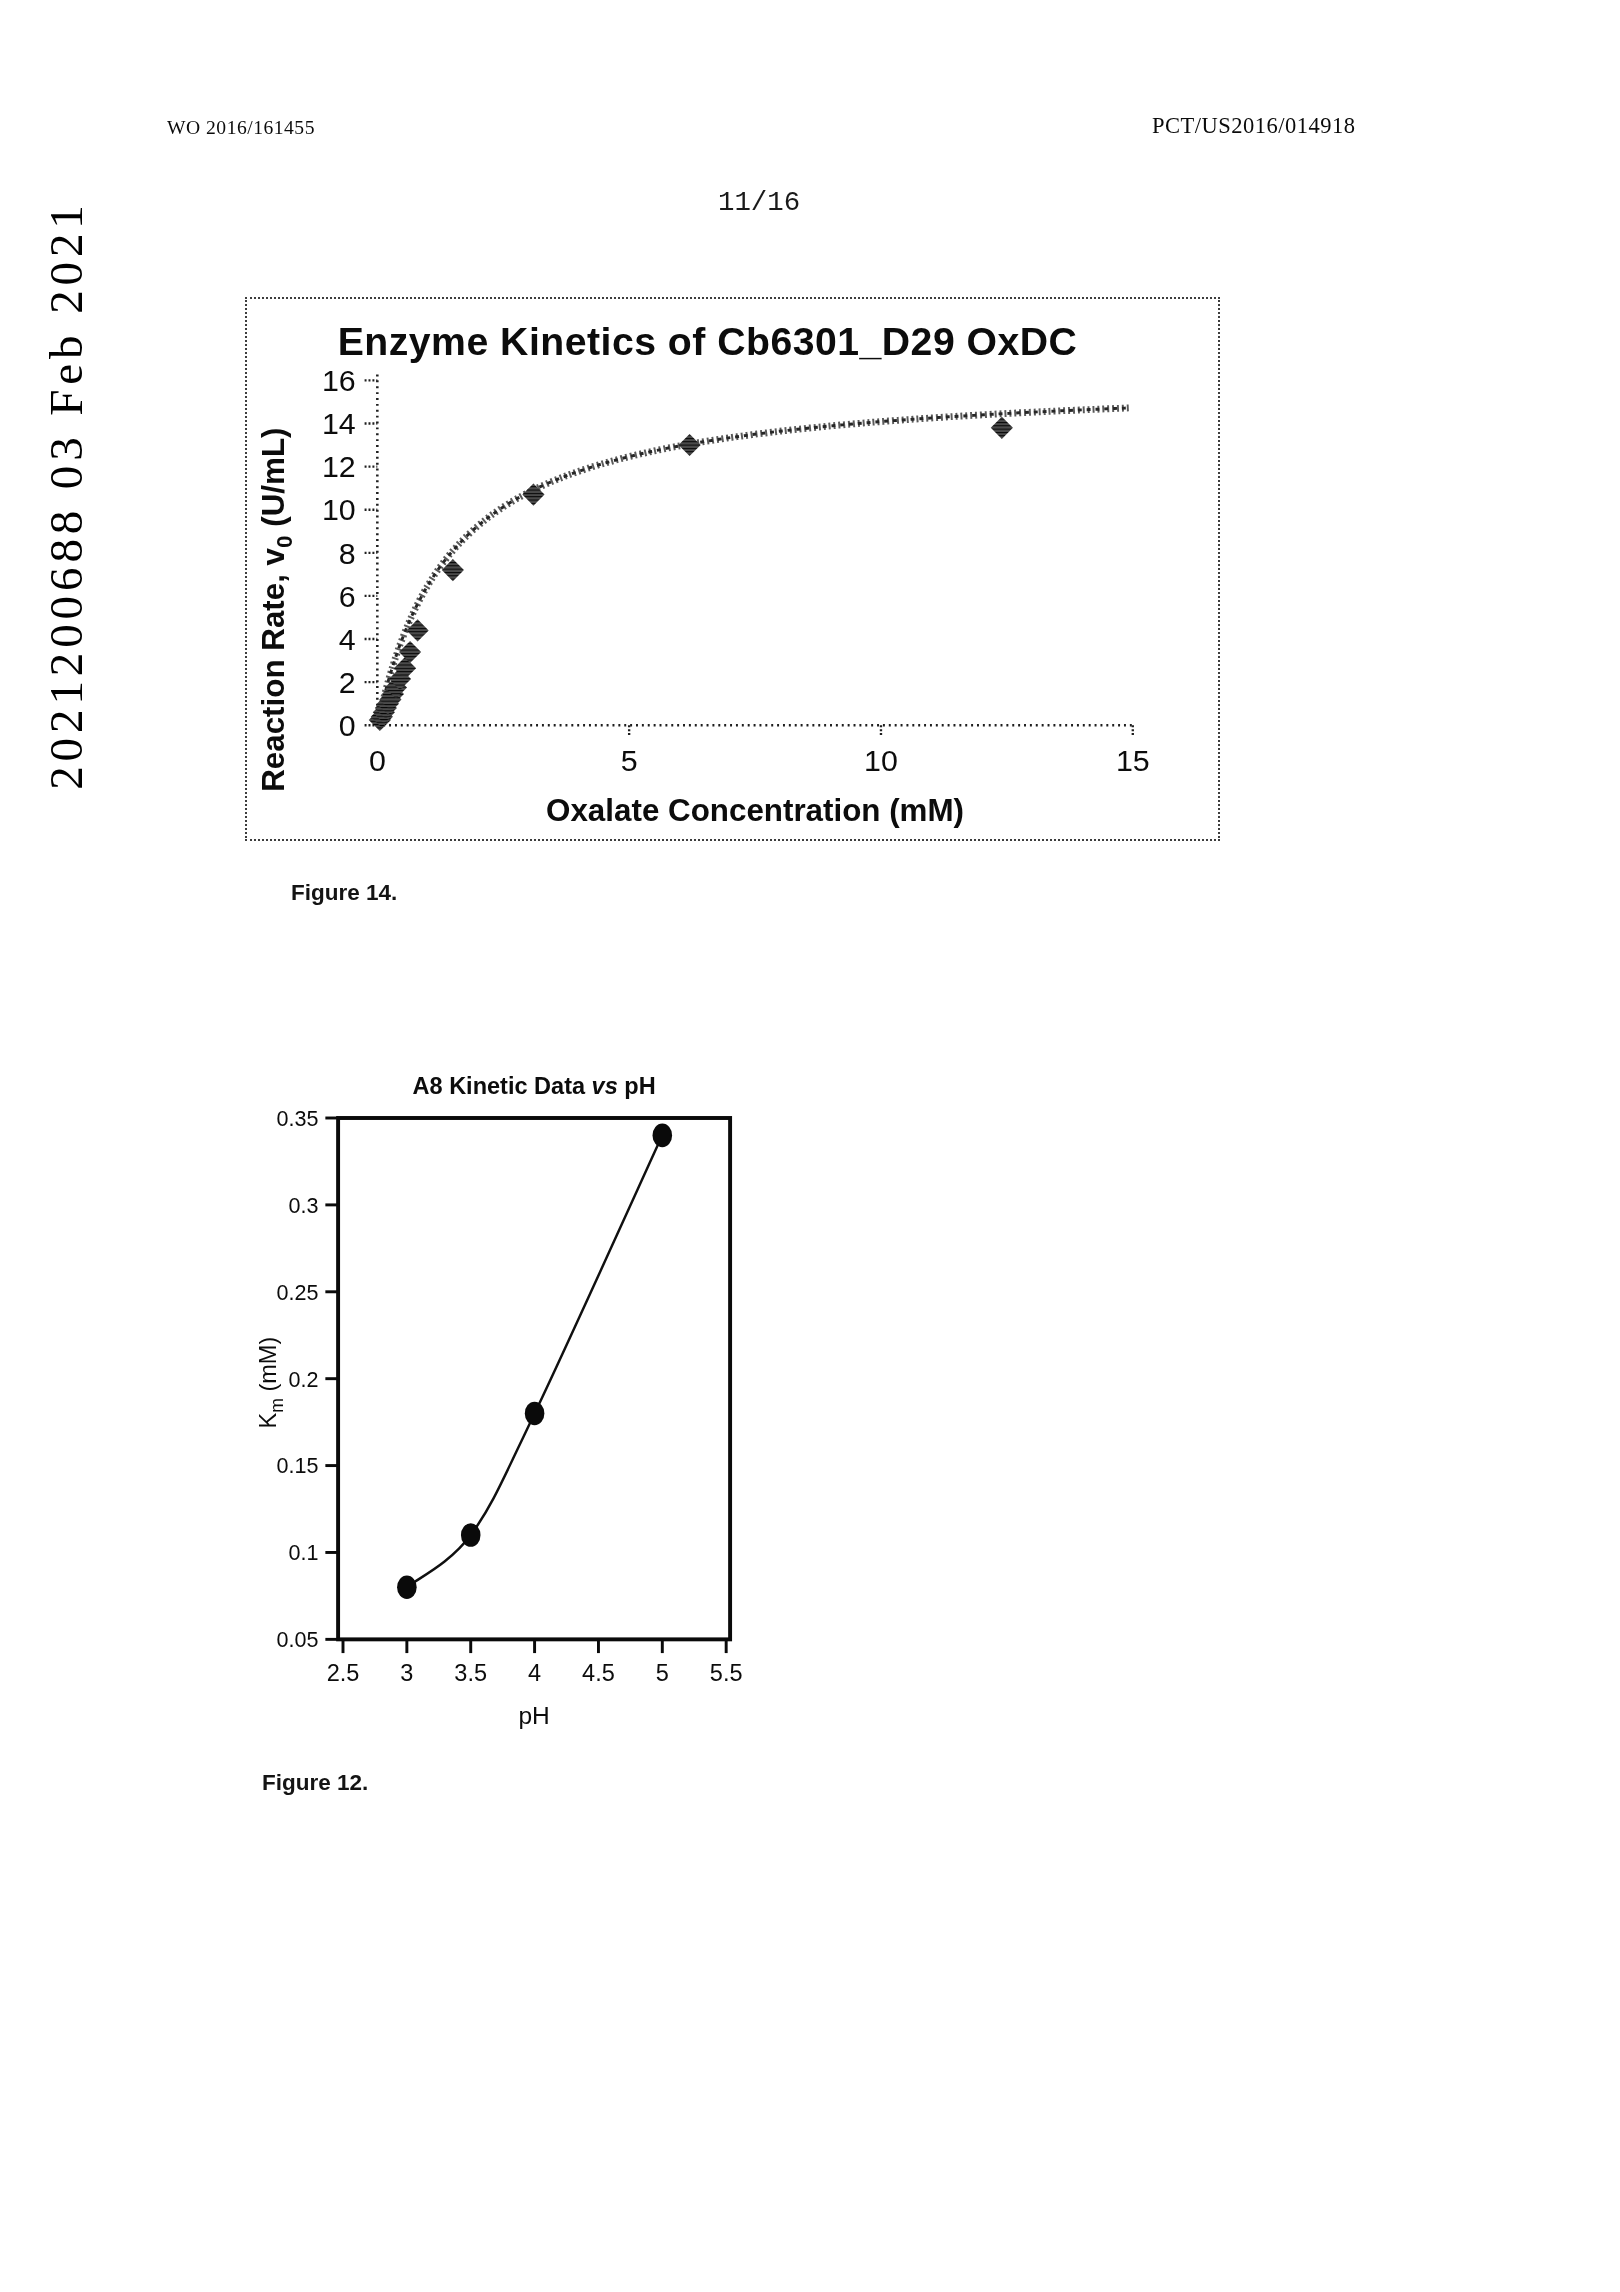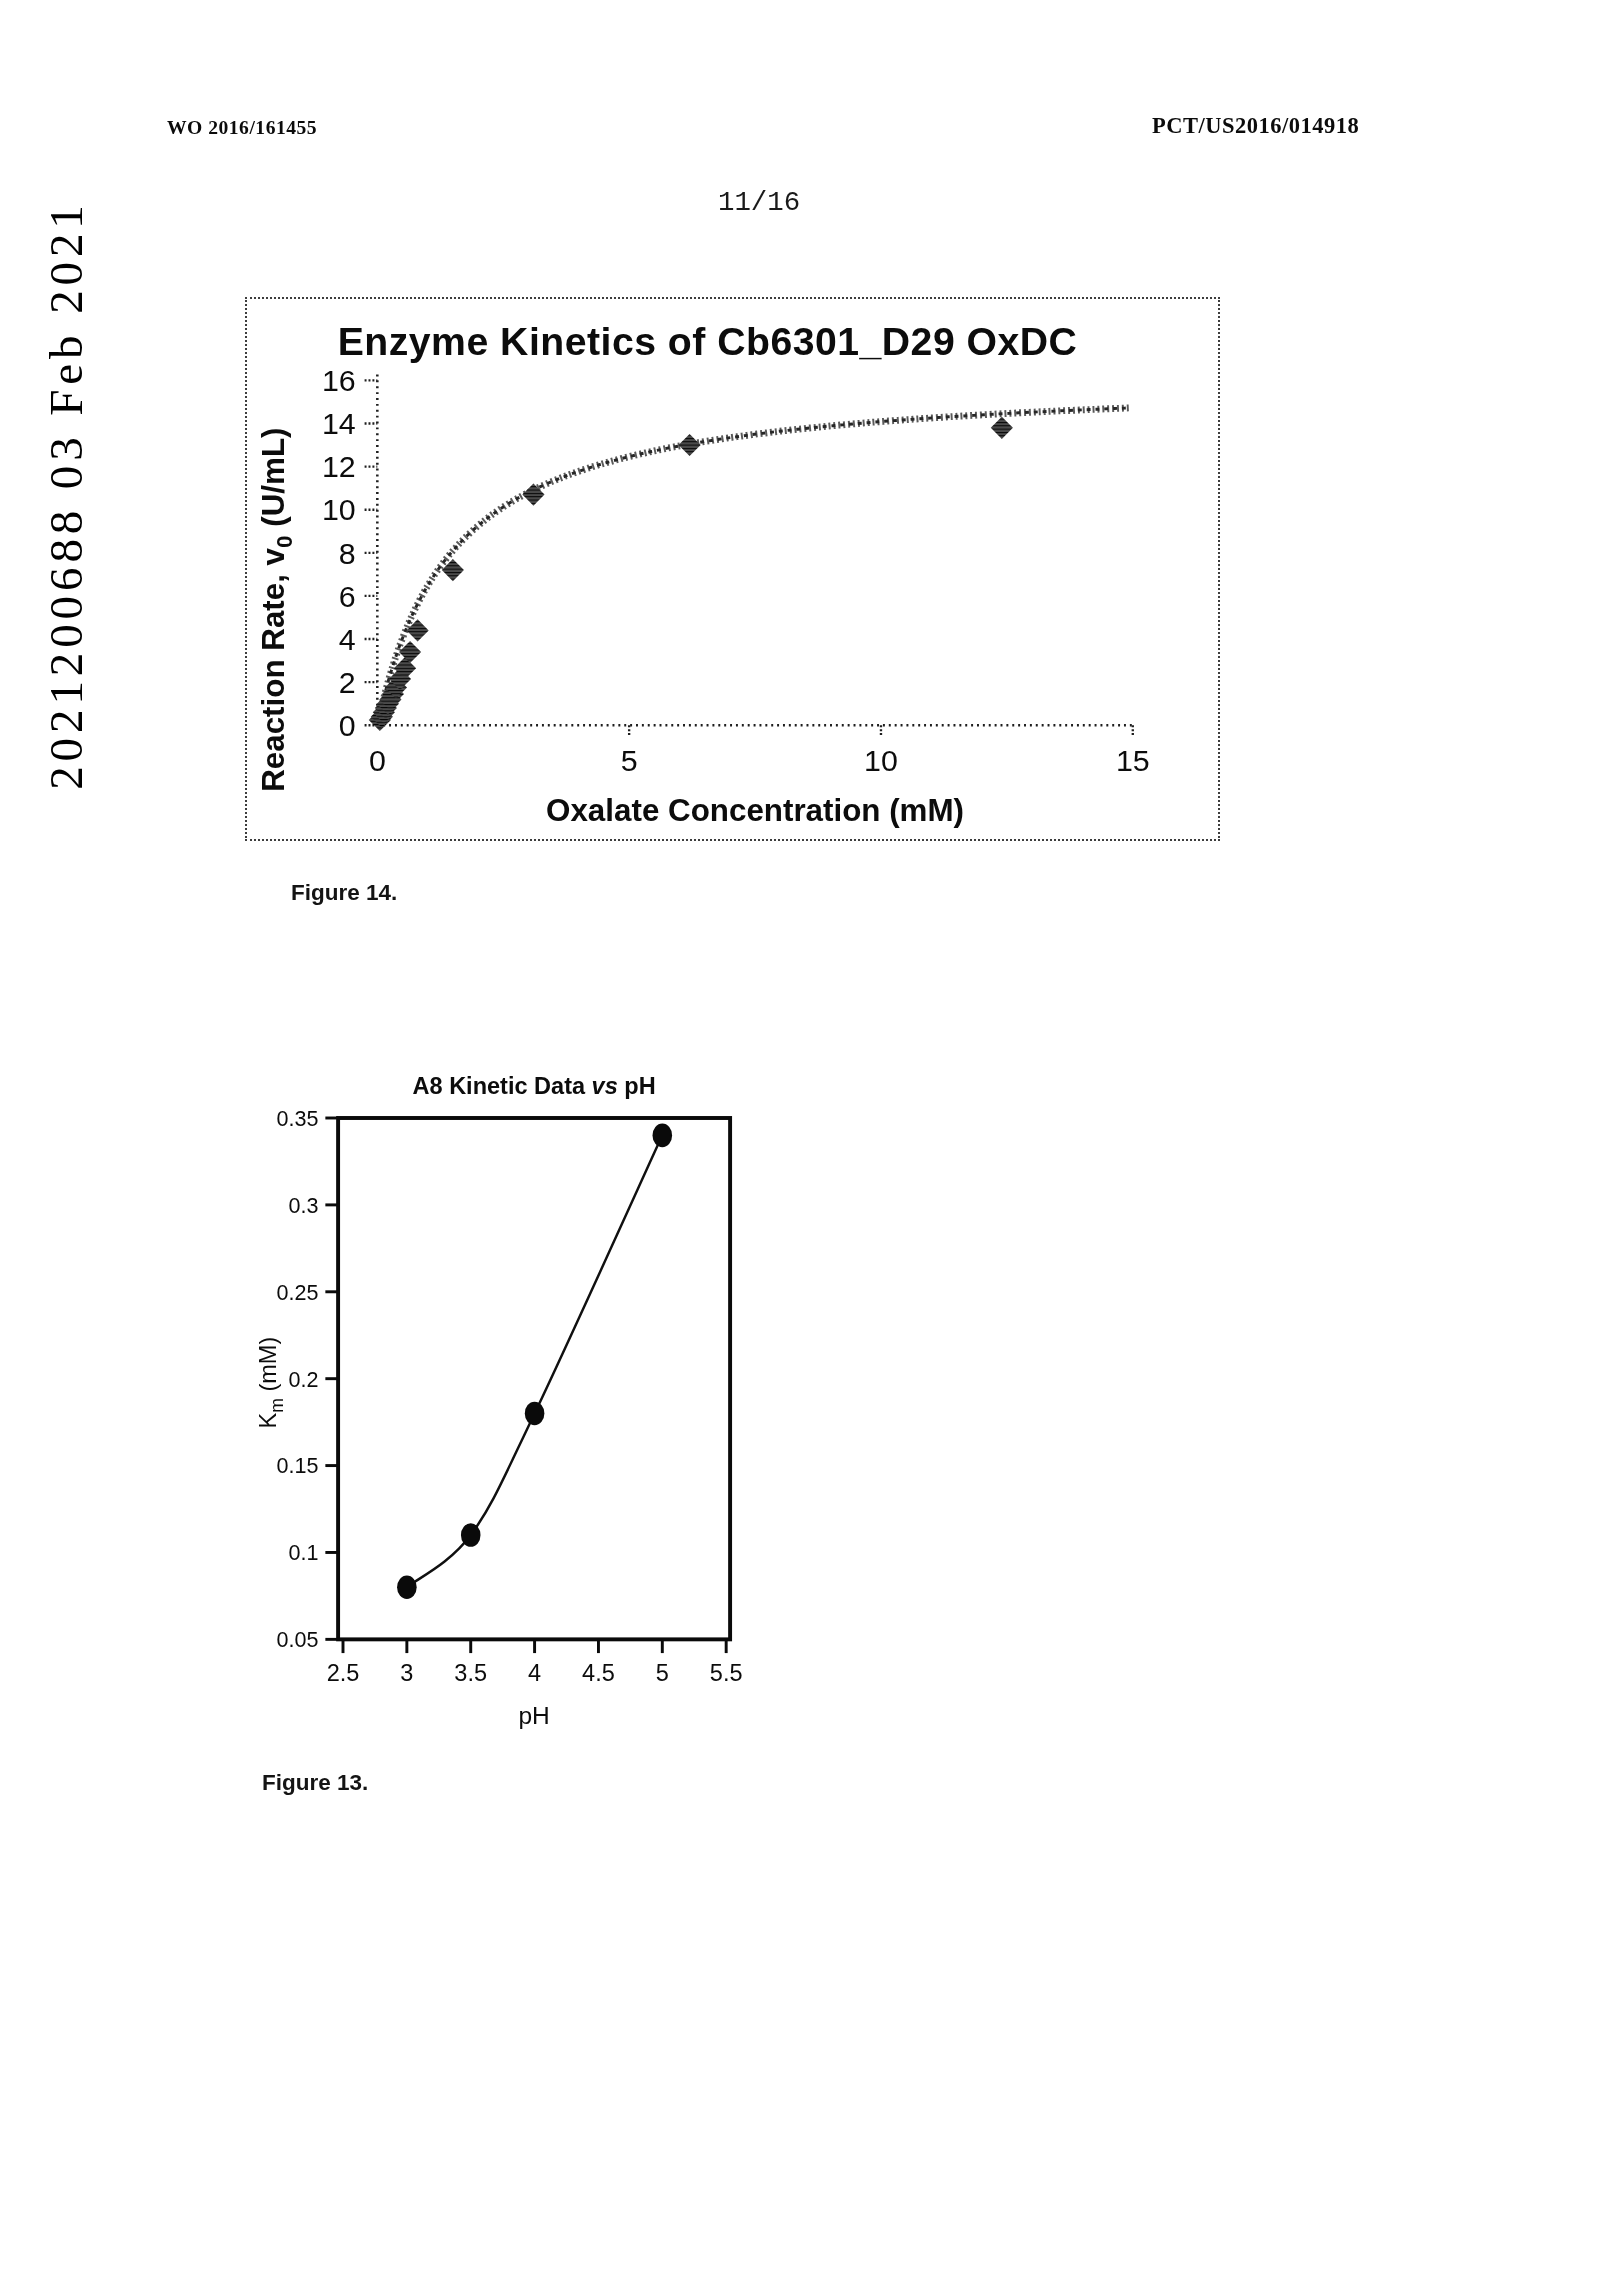--- a/index.html
+++ b/index.html
@@ -1,20 +1,20 @@
 <!DOCTYPE html>
 <html><head>
 <meta charset="utf-8">
 <style>
   html,body{margin:0;padding:0;background:#ffffff;}
   .page{
     position:relative;width:1620px;height:2293px;background:#ffffff;
     font-family:"Liberation Sans",sans-serif;color:#0b0b0b;overflow:hidden;
   }
-  .hdr{position:absolute;font-family:"Liberation Serif",serif;font-weight:bold;color:#0b0b0b;white-space:nowrap;text-align:right;}
+  .hdr{position:absolute;font-family:"Liberation Serif",serif;font-weight:normal;color:#0b0b0b;white-space:nowrap;text-align:right;}
   .hdr-left{left:167px;top:117px;font-size:19.6px;letter-spacing:0.5px;}
   .hdr-right{left:1152px;top:113px;font-size:22.5px;letter-spacing:0.5px;}
   .pagenum{
     position:absolute;left:718px;top:187px;font-family:Liberation Mono, monospace;
     font-size:27.4px;color:#1a1a1a;white-space:nowrap;
   }
   .side-annot{
     position:absolute;left:66px;top:495px;transform:translate(-50%,-50%) rotate(-90deg);
     font-family:"Liberation Serif",serif;font-size:47px;letter-spacing:4.9px;
     white-space:nowrap;color:#000;
@@ -140,16 +140,16 @@
       <line x1="490.99" y1="592" x2="490.99" y2="606" stroke="#0a0a0a" stroke-width="3"></line>
       <text x="490.99" y="634" text-anchor="middle" font-size="24">5.5</text>
       <text x="295" y="678" text-anchor="middle" font-size="25">pH</text>
       <path d="M165.2 538.8C176.0 529.9 208.6 515.2 230.3 485.6C252.1 456.0 262.9 429.4 295.5 361.5C328.1 293.5 404.1 125.0 425.8 77.7" fill="none" stroke="#101010" stroke-width="2.5"></path>
       <ellipse cx="165.16500000000002" cy="538.8001" rx="10" ry="12" fill="#0a0a0a"></ellipse>
       <ellipse cx="230.33" cy="485.60020000000003" rx="10" ry="12" fill="#0a0a0a"></ellipse>
       <ellipse cx="295.495" cy="361.46709999999996" rx="10" ry="12" fill="#0a0a0a"></ellipse>
       <ellipse cx="425.82500000000005" cy="77.73429999999996" rx="10" ry="12" fill="#0a0a0a"></ellipse>
     </svg>
 
-  <div class="caption cap15">Figure 13.</div>
+  <div class="caption cap15">Figure 12.</div>
 
 </div>
 
 
 </body></html>

